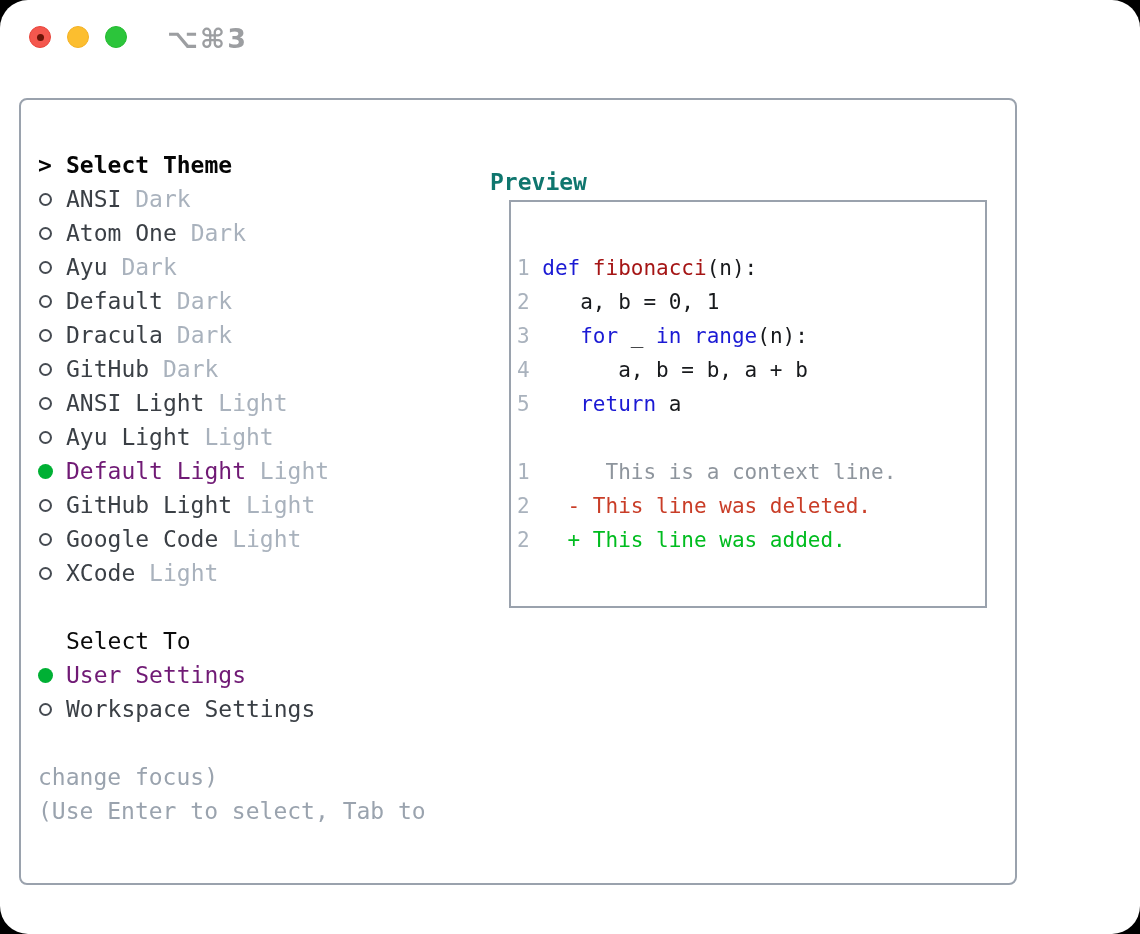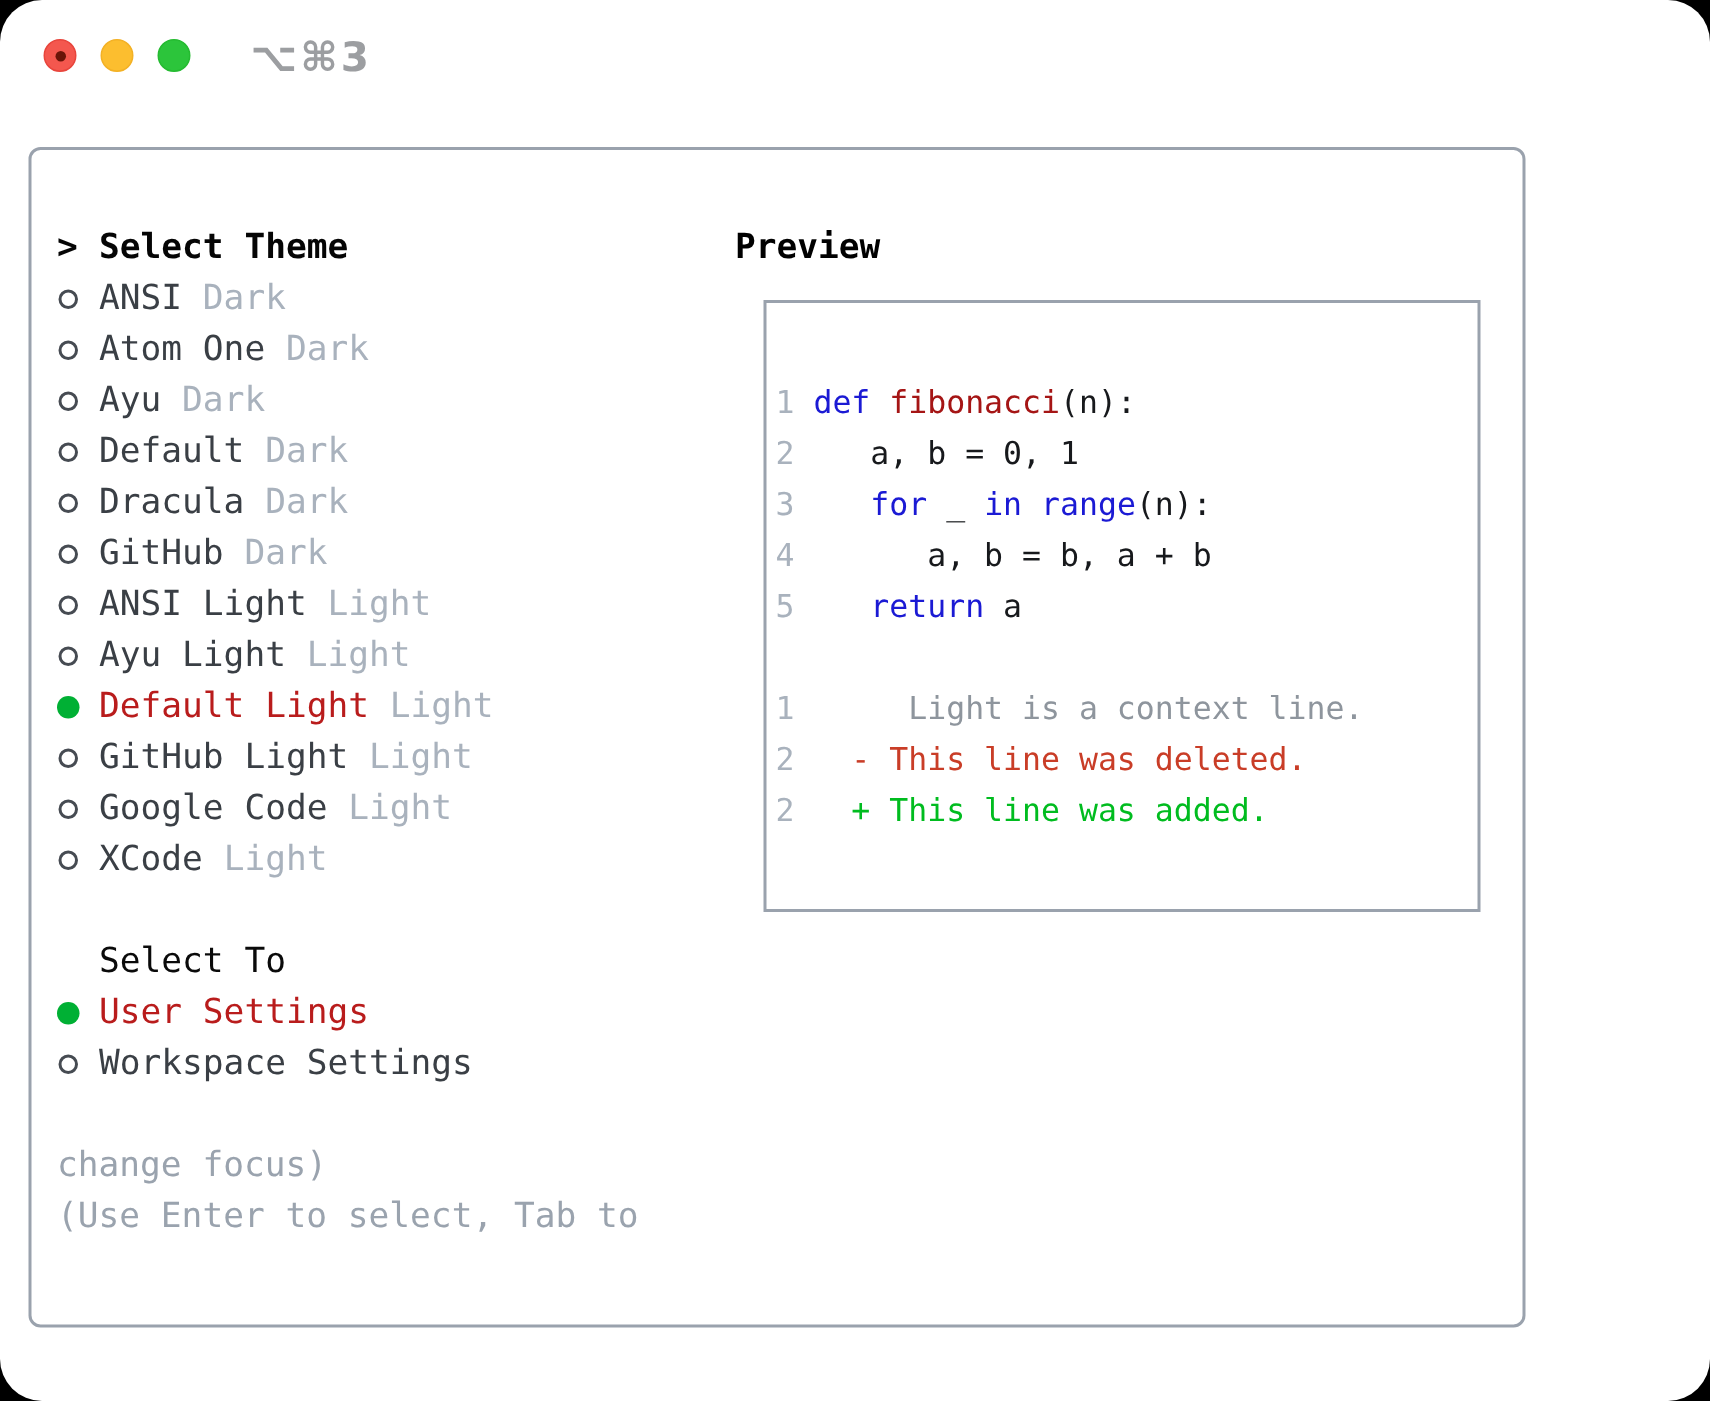--- a/index.html
+++ b/index.html
@@ -28,29 +28,29 @@
   }
   
   .list{position:absolute;left:17px;top:48px;font-size:23px;line-height:34px;}
   .row{display:flex;align-items:center;height:34px;white-space:pre;}
   .marker{flex:none;width:28px;display:flex;align-items:center;}
   .ring{width:13px;height:13px;border:2px solid #464b52;border-radius:50%;box-sizing:border-box;margin-left:1px;}
   .dot{width:15px;height:15px;background:#00b034;border-radius:50%;}
   .prefix{font-weight:bold;color:#050505;}
   .hdr-label{font-weight:bold;color:#050505;}
   .t-name{color:#3a3f45;}
-  .t-name.sel{color:#b91c1c;}
+  .t-name.sel{color:#701a75;}
   .t-variant{color:#a9b2bd;margin-left:1ch;}
   .apply-label{color:#0a0a0a;}
   .spacer{height:34px;}
   .hint{color:#9aa3ae;white-space:pre;}
   
   .preview-title{
-    position:absolute;left:469px;top:48px;
-    font-size:23px;line-height:34px;font-weight:bold;color:#000000;
+    position:absolute;left:469px;top:65px;
+    font-size:23px;line-height:34px;font-weight:bold;color:#0f766e;
   }
   .preview-box{
     position:absolute;left:488px;top:100px;width:478px;height:408px;
     border:2px solid #9aa2ad;background:#fff;box-sizing:border-box;
     padding:49px 0 0 6px;font-size:21px;line-height:34px;overflow:hidden;
   }
   .cline{display:flex;height:34px;white-space:pre;align-items:center;}
   .ln{flex:none;width:1ch;margin-right:1ch;color:#a9b2bd;text-align:right;}
   .tok-keyword{color:#1b1ad4;}
   .tok-function{color:#a51515;}
@@ -119,20 +119,20 @@
     <div class="preview-box">
       <div>
           <div class="cline"><span class="ln">1</span><span class="tok-keyword">def </span><span class="tok-function">fibonacci</span><span class="tok-plain">(n):</span></div>
           <div class="cline"><span class="ln">2</span><span class="tok-plain">   a, b = 0, 1</span></div>
           <div class="cline"><span class="ln">3</span><span class="tok-plain">   </span><span class="tok-keyword">for</span><span class="tok-plain"> _ </span><span class="tok-keyword">in</span><span class="tok-plain"> </span><span class="tok-keyword">range</span><span class="tok-plain">(n):</span></div>
           <div class="cline"><span class="ln">4</span><span class="tok-plain">      a, b = b, a + b</span></div>
           <div class="cline"><span class="ln">5</span><span class="tok-plain">   </span><span class="tok-keyword">return</span><span class="tok-plain"> a</span></div>
         </div>
       <div class="spacer"></div>
       <div>
-          <div class="cline"><span class="ln">1</span><span class="diff-context">     Light is a context line.</span></div>
+          <div class="cline"><span class="ln">1</span><span class="diff-context">     This is a context line.</span></div>
           <div class="cline"><span class="ln">2</span><span class="diff-deleted">  - This line was deleted.</span></div>
           <div class="cline"><span class="ln">2</span><span class="diff-added">  + This line was added.</span></div>
         </div>
     </div>
 
   </div>
 </div>
 
 </body></html>

